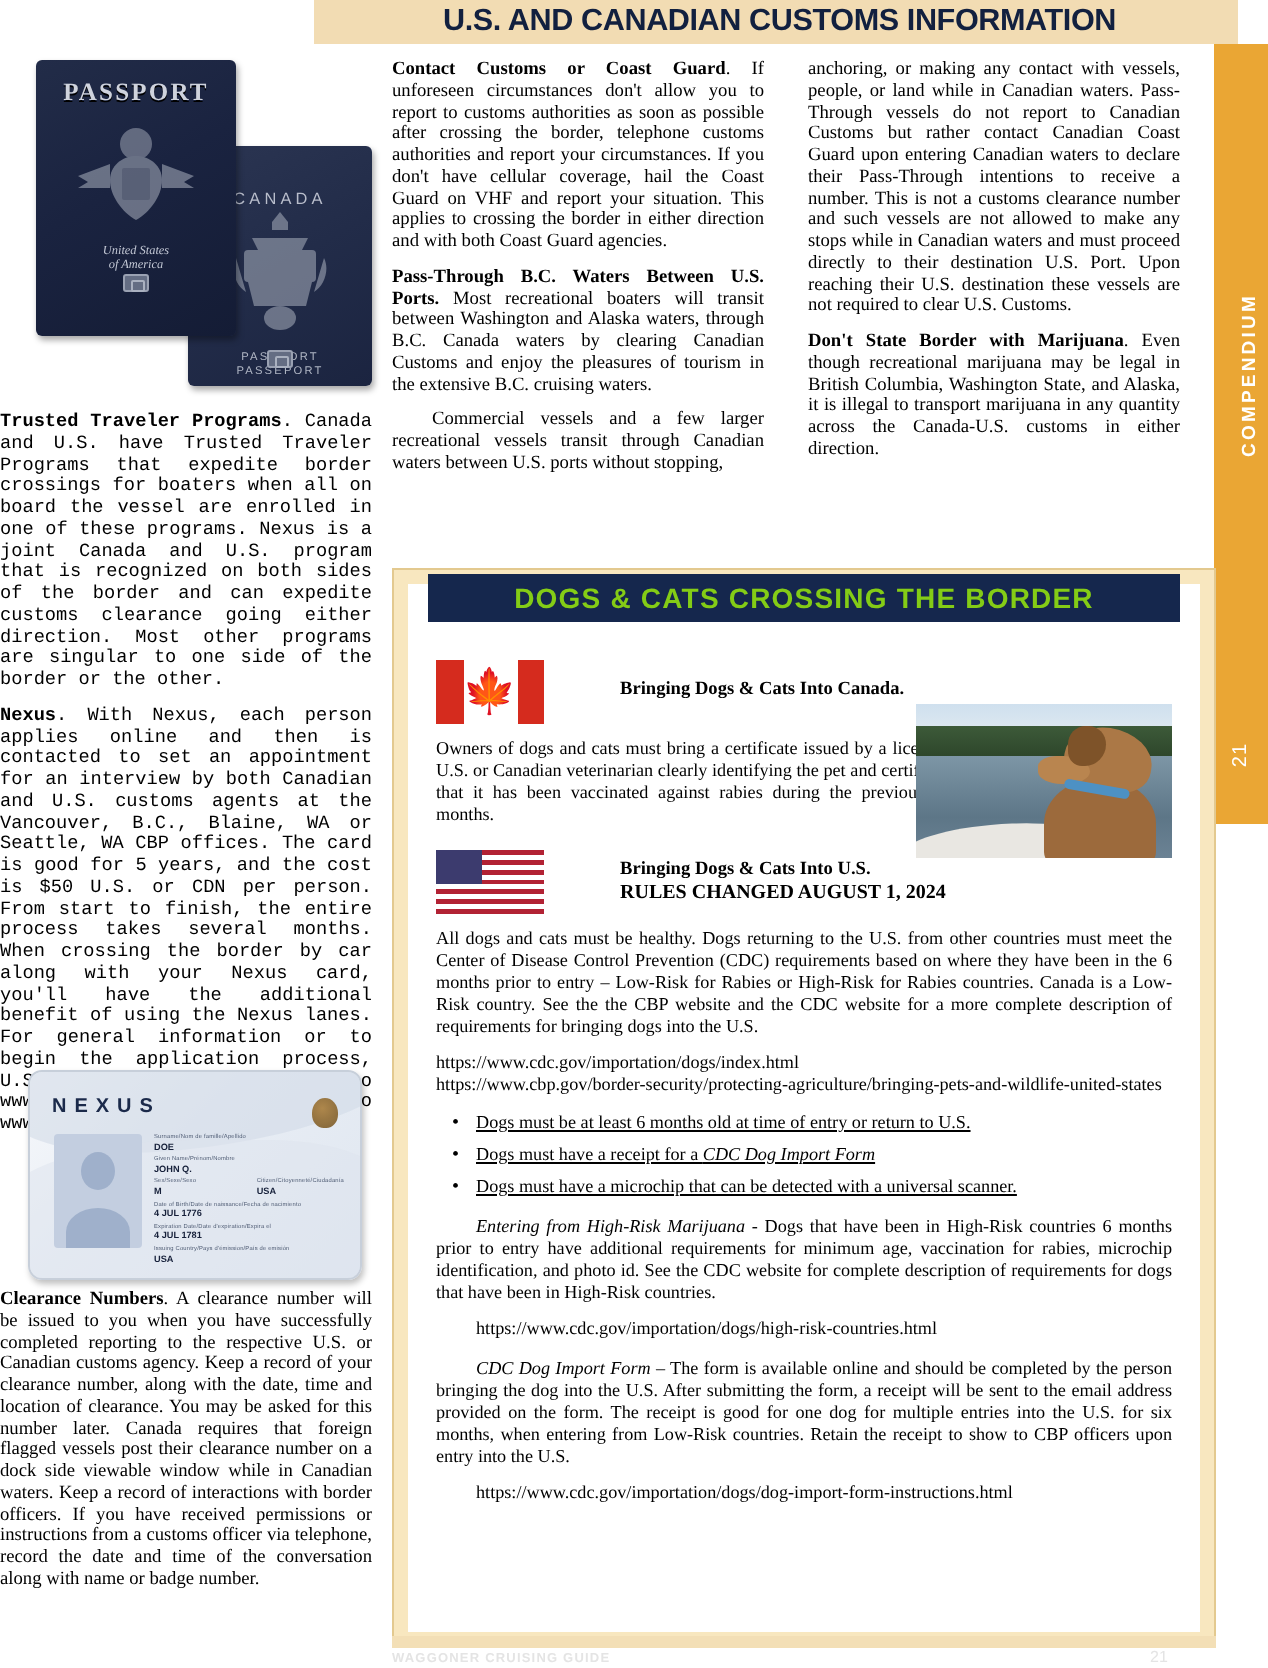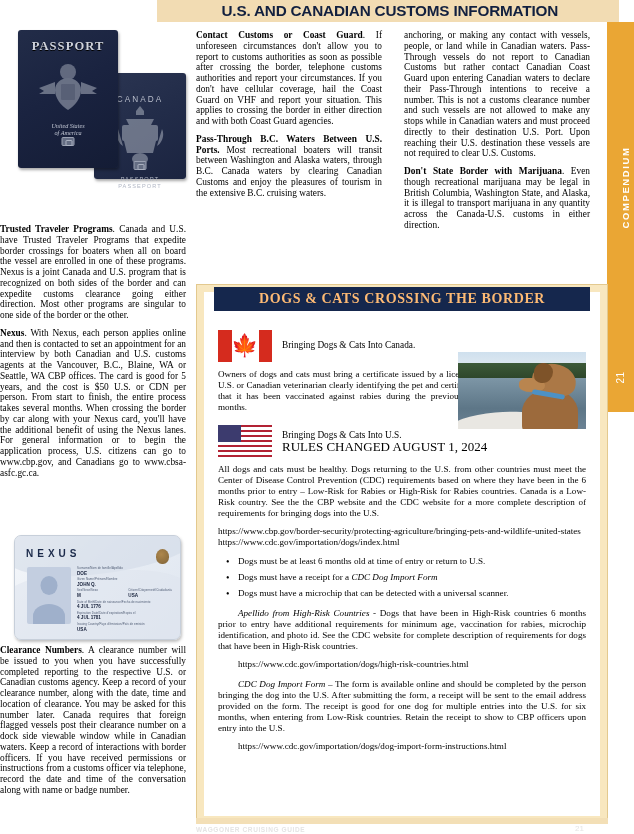--- a/index.html
+++ b/index.html
@@ -52,21 +52,21 @@
     position:absolute;
     font-size:9.35px;
     line-height:10.75px;
     color:#000000;
     text-align:justify;
     text-justify:inter-word;
     -webkit-hyphens:auto;hyphens:auto;
   }
   .col p{margin:0 0 7px 0;}
   .col b{font-weight:bold;}
-  #col-left {left:0px;  top:224px; width:186px;}
+  #col-left {left:0px;  top:206px; width:186px;font-family:Liberation Mono, monospace;}
   #col-left-2{left:0px; top:645px; width:186px;}
   #col-mid  {left:196px;top:30px;  width:186px;}
   #col-right{left:404px;top:30px;  width:186px;}
 
   
   .passports{position:absolute;left:14px;top:30px;width:172px;height:185px;}
   .pp{position:absolute;border-radius:3px;box-shadow:1px 2px 3px rgba(0,0,0,.35);}
   .pp-us{
     left:4px;top:0px;width:100px;height:138px;
     background:linear-gradient(150deg,#222c48 0%,#1a2340 45%,#141c35 100%);
@@ -75,21 +75,21 @@
     position:absolute;top:9px;left:0;width:100%;text-align:center;
     color:#cfd3dd;font-family:"Liberation Serif",serif;font-weight:bold;
     font-size:12.5px;letter-spacing:1.1px;text-shadow:0 1px 0 #000;
   }
   .pp-us .pp-sub{
     position:absolute;top:92px;left:0;width:100%;text-align:center;
     color:#c2c7d4;font-family:"Liberation Serif",serif;font-style:italic;
     font-size:6.2px;line-height:7.4px;
   }
   .pp-ca{
-    left:80px;top:43px;width:92px;height:106px;
+    left:80px;top:43px;width:92px;height:120px;
     background:linear-gradient(150deg,#2b3552 0%,#222c49 50%,#1b2440 100%);
   }
   .pp-ca .pp-top{
     position:absolute;top:22px;left:0;width:100%;text-align:center;
     color:#b8bdcb;font-family:"Liberation Sans",sans-serif;
     font-size:8.2px;letter-spacing:2.1px;
   }
   .pp-ca .pp-sub{
     position:absolute;top:103px;left:0;width:100%;text-align:center;
     color:#b0b6c4;font-family:"Liberation Sans",sans-serif;
@@ -174,22 +174,22 @@
     background:#ffffff;
     box-sizing:border-box;
     padding:0;
   }
   .dog-header{
     position:absolute;left:10px;top:-5px;width:calc(100% - 20px);height:24px;
     background:#15274d;
   }
   .dog-header span{
     display:block;text-align:center;line-height:24px;
-    font-family:Liberation Serif, serif;
-    color:#fdba74;font-size:14px;letter-spacing:.6px;
+    font-family:Liberation Sans, sans-serif;
+    color:#84cc16;font-size:14px;letter-spacing:.6px;
     font-variant:small-caps;font-weight:bold;
   }
   .dog-body{
     position:absolute;left:0;top:24px;width:100%;
     padding:10px 14px 0 14px;box-sizing:border-box;
     font-size:9.1px;line-height:11px;color:#000;
   }
   .dog-body p{margin:0 0 7px 0;text-align:justify;}
 
   .flag-row{display:flex;align-items:center;gap:10px;margin:4px 0 7px 0;}
@@ -206,23 +206,23 @@
   .flag-us{
     width:54px;height:32px;position:relative;flex:none;overflow:hidden;
     background:repeating-linear-gradient(to bottom,#b22234 0 2.46px,#ffffff 2.46px 4.92px);
     border:0;
   }
   .flag-us .canton{
     position:absolute;left:0;top:0;width:23px;height:17.2px;
     background:#3c3b6e;
   }
   .flag-cap{
-    font-weight:normal;font-size:9.3px;line-height:11.4px;
-  }
-  .flag-cap .line2{font-family:"Liberation Serif",serif;font-size:13px;}
+    font-weight:bold;font-size:9.3px;line-height:11.4px;margin-left:28px;
+  }
+  .flag-cap .line2{font-family:"Liberation Serif",serif;font-size:10px;}
 
   .dog-photo{
     position:absolute;right:14px;top:36px;width:128px;height:77px;
     overflow:hidden;border:0;
   }
   .dp-sky{position:absolute;left:0;top:0;width:100%;height:30%;
     background:linear-gradient(#cfe0ee,#e8eef2);}
   .dp-trees{position:absolute;left:0;top:14%;width:100%;height:22%;
     background:linear-gradient(#3d5a39,#2c4429);}
   .dp-water{position:absolute;left:0;top:34%;width:100%;height:66%;
@@ -233,21 +233,21 @@
     background:#9c6a3c;border-radius:50% 50% 20% 20%;}
   .dp-dog-head{position:absolute;right:8%;top:16%;width:34%;height:42%;
     background:#ab7846;border-radius:55% 60% 45% 40%;transform:rotate(8deg);}
   .dp-dog-snout{position:absolute;right:32%;top:34%;width:20%;height:18%;
     background:#b9854f;border-radius:40% 60% 50% 50%;}
   .dp-dog-ear{position:absolute;right:26%;top:14%;width:15%;height:26%;
     background:#7e5329;border-radius:50% 50% 60% 40%;}
   .dp-collar{position:absolute;right:16%;top:52%;width:26%;height:6%;
     background:#4d91c4;border-radius:3px;transform:rotate(10deg);}
 
-  .dog-list{margin:0 0 7px 0;padding:0;list-style:none;}
+  .dog-list{margin:0 0 7px 0;padding:0;list-style:none;text-decoration:underline;}
   .dog-list li{
     position:relative;padding-left:20px;margin-bottom:5px;
     text-align:left;
   }
   .dog-list li::before{
     content:"\2022";position:absolute;left:8px;top:-0.5px;font-size:10px;
   }
   .ind{text-indent:20px;}
   .url{margin-left:20px;display:block;}
   .url0{display:block;}
@@ -353,20 +353,21 @@
     </div>
   </div>
 
   <div class="col" id="col-left-2">
     <p><b>Clearance Numbers</b><span>. A clearance number will be issued to you when you have successfully completed reporting to the respective U.S. or Canadian customs agency. Keep a record of your clearance number, along with the date, time and location of clearance. You may be asked for this number later. Canada requires that foreign flagged vessels post their clearance number on a dock side viewable window while in Canadian waters. Keep a record of interactions with border officers. If you have received permissions or instructions from a customs officer via telephone, record the date and time of the conversation along with name or badge number.</span></p>
   </div>
 
   <div class="col" id="col-mid">
     <p><b>Contact Customs or Coast Guard</b><span>. If unforeseen circumstances don't allow you to report to customs authorities as soon as possible after crossing the border, telephone customs authorities and report your circumstances. If you don't have cellular coverage, hail the Coast Guard on VHF and report your situation. This applies to crossing the border in either direction and with both Coast Guard agencies.</span></p>
     <p><b>Pass-Through B.C. Waters Between U.S. Ports.</b><span> Most recreational boaters will transit between Washington and Alaska waters, through B.C. Canada waters by clearing Canadian Customs and enjoy the pleasures of tourism in the extensive B.C. cruising waters.</span></p>
+    <p class="ind">Commercial vessels and a few larger recreational vessels transit through Canadian waters between U.S. ports without stopping,</p>
   </div>
 
   <div class="col" id="col-right">
     <p>anchoring, or making any contact with vessels, people, or land while in Canadian waters. Pass-Through vessels do not report to Canadian Customs but rather contact Canadian Coast Guard upon entering Canadian waters to declare their Pass-Through intentions to receive a number. This is not a customs clearance number and such vessels are not allowed to make any stops while in Canadian waters and must proceed directly to their destination U.S. Port. Upon reaching their U.S. destination these vessels are not required to clear U.S. Customs.</p>
     <p><b>Don't State Border with Marijuana</b><span>. Even though recreational marijuana may be legal in British Columbia, Washington State, and Alaska, it is illegal to transport marijuana in any quantity across the Canada-U.S. customs in either direction.</span></p>
   </div>
 
   <div class="dog-box">
     <div class="dog-inner">
       <div class="dog-header">
@@ -402,31 +403,31 @@
             <div class="canton"></div>
           </div>
           <div class="flag-cap">
             <div>Bringing Dogs &amp; Cats Into U.S.</div>
             <div class="line2">RULES CHANGED AUGUST 1, 2024</div>
           </div>
         </div>
 
         <p>All dogs and cats must be healthy. Dogs returning to the U.S. from other countries must meet the Center of Disease Control Prevention (CDC) requirements based on where they have been in the 6 months prior to entry – Low-Risk for Rabies or High-Risk for Rabies countries. Canada is a Low-Risk country. See the the CBP website and the CDC website for a more complete description of requirements for bringing dogs into the U.S.</p>
         <p style="margin-bottom:8px">
+          <span class="url0">https://www.cdc.gov/importation/dogs/index.html</span>
           <span class="url0">https://www.cbp.gov/border-security/protecting-agriculture/bringing-pets-and-wildlife-united-states</span>
-          <span class="url0">https://www.cdc.gov/importation/dogs/index.html</span>
         </p>
 
         <ul class="dog-list">
           <li>Dogs must be at least 6 months old at time of entry or return to U.S.</li>
           <li>Dogs must have a receipt for a <em>CDC Dog Import Form</em></li>
           <li>Dogs must have a microchip that can be detected with a universal scanner.</li>
         </ul>
 
-        <p class="ind" style="margin-top:9px"><em>Apellido from High-Risk Countries</em><span> - Dogs that have been in High-Risk countries 6 months prior to entry have additional requirements for minimum age, vaccination for rabies, microchip identification, and photo id. See the CDC website for complete description of requirements for dogs that have been in High-Risk countries.</span></p>
+        <p class="ind" style="margin-top:9px"><em>Entering from High-Risk Marijuana</em><span> - Dogs that have been in High-Risk countries 6 months prior to entry have additional requirements for minimum age, vaccination for rabies, microchip identification, and photo id. See the CDC website for complete description of requirements for dogs that have been in High-Risk countries.</span></p>
         <p>
             <span class="url">https://www.cdc.gov/importation/dogs/high-risk-countries.html</span>
           </p>
 
         <p class="ind" style="margin-top:9px"><em>CDC Dog Import Form</em><span> – The form is available online and should be completed by the person bringing the dog into the U.S. After submitting the form, a receipt will be sent to the email address provided on the form. The receipt is good for one dog for multiple entries into the U.S. for six months, when entering from Low-Risk countries. Retain the receipt to show to CBP officers upon entry into the U.S.</span></p>
         <p>
             <span class="url">https://www.cdc.gov/importation/dogs/dog-import-form-instructions.html</span>
           </p>
 
       </div>

